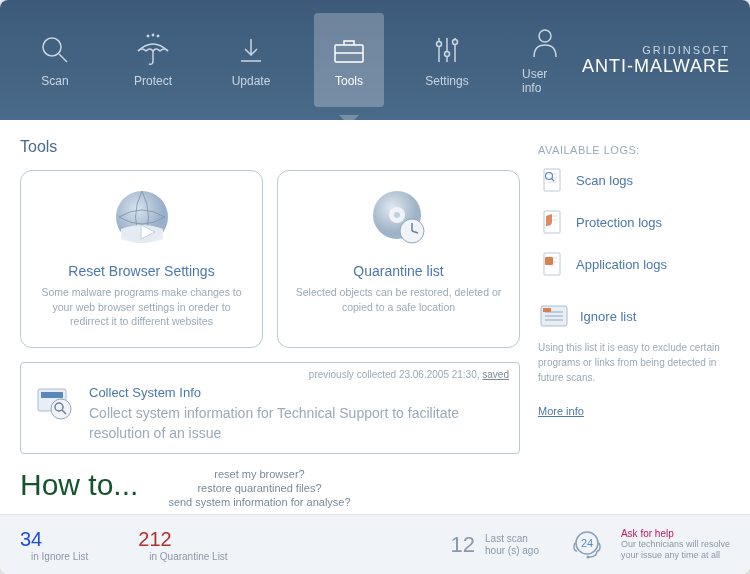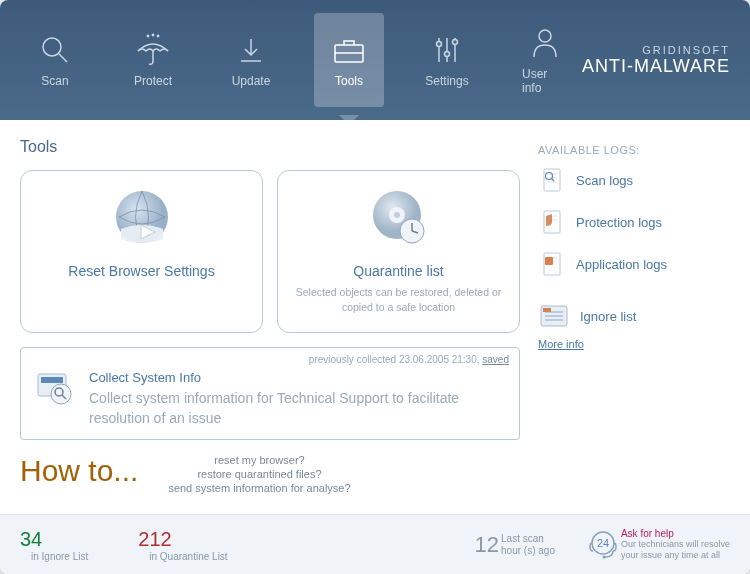--- a/index.html
+++ b/index.html
@@ -24,40 +24,40 @@
 .card-title { color: #4a78a8; font-size: 14px; margin-bottom: 6px; }
 .card-desc { color: #9aaab8; font-size: 10.5px; line-height: 1.4; }
 .wide-card { border: 1px solid #b8c8d8; border-radius: 4px; padding: 10px 14px; display: flex; gap: 14px; position: relative; }
 .wide-card-meta { position: absolute; top: 6px; right: 10px; font-size: 10px; color: #9aaab8; }
 .wide-card-meta .saved { text-decoration: underline; color: #7a8a98; }
 .wide-card-icon { width: 40px; height: 40px; flex-shrink: 0; display: flex; align-items: center; justify-content: center; margin-top: 10px; }
 .wide-card-body { flex: 1; padding-top: 12px; }
 .wide-card-title { color: #4a78a8; font-size: 13px; margin-bottom: 4px; }
 .wide-card-desc { color: #9aaab8; font-size: 14px; line-height: 1.4; }
 .howto-row { display: flex; align-items: flex-start; margin-top: 14px; padding-bottom: 8px; }
-.howto-title { font-size: 30px; color: #a16207; font-weight: 300; margin-right: 30px; }
+.howto-title { font-size: 30px; color: #14532d; font-weight: 300; margin-right: 30px; }
 .howto-links { display: flex; flex-direction: column; gap: 2px; align-items: center; }
 .howto-links a { color: #7a8a98; font-size: 11px; text-decoration: none; }
 .sidebar { width: 210px; padding-left: 18px; }
 .side-section-title { color: #9aaab8; font-size: 11px; letter-spacing: 0.5px; margin-bottom: 10px; margin-top: 6px; }
 .side-list { display: flex; flex-direction: column; gap: 14px; margin-bottom: 22px; }
 .side-item { display: flex; align-items: center; gap: 10px; cursor: pointer; }
 .side-item-icon { width: 28px; height: 28px; flex-shrink: 0; }
 .side-item-label { color: #4a78a8; font-size: 13px; }
 .side-desc { color: #9aaab8; font-size: 10px; line-height: 1.5; margin-top: 8px; }
-.more-info { color: #4a78a8; font-size: 11px; text-decoration: underline; margin-top: 6px; display: inline-block; }
+.more-info { color: #4a78a8; font-size: 11px; text-decoration: underline; margin-top: 20px; display: inline-block; }
 .footer { background: #f0f4f8; border-top: 1px solid #e0e6ec; height: 60px; display: flex; align-items: center; padding: 0 20px; }
 .stat { display: flex; flex-direction: column; margin-right: 50px; }
-.stat-num { font-size: 20px; color: #15803d; }
+.stat-num { font-size: 20px; color: #1d4ed8; }
 .stat-num.red { color: #b03030; }
 .stat-label { font-size: 10px; color: #8a98a8; padding-left: 11px; }
-.stat-inline { display: flex; align-items: center; gap: 2px; margin-left: auto; }
+.stat-inline { display: flex; align-items: center; gap: 10px; margin-left: auto; }
 .stat-inline-num { font-size: 22px; color: #8a98a8; }
 .stat-inline-text { display: flex; flex-direction: column; font-size: 10px; color: #8a98a8; line-height: 1.2; }
-.ask-help { display: flex; align-items: center; gap: 0; margin-left: 30px; }
+.ask-help { display: flex; align-items: center; gap: 16px; margin-left: 30px; }
 .ask-icon { width: 36px; height: 36px; }
 .ask-text { display: flex; flex-direction: column; }
 .ask-title { color: #be185d; font-size: 10px; }
 .ask-desc { color: #8a98a8; font-size: 9px; line-height: 1.2; }
 </style>
 </head>
 <body>
 <div class="window">
 
 <div class="header">
@@ -148,20 +148,21 @@
                     <stop offset="100%" stop-color="#9ab0c8"></stop>
                   </radialGradient>
                 </defs>
                 <circle cx="35" cy="32" r="26" fill="url(#g1)"></circle>
                 <path d="M12 32 Q35 18 58 32 M12 32 Q35 46 58 32 M35 6 Q22 32 35 58 M35 6 Q48 32 35 58" stroke="#7a90a8" stroke-width="0.8" fill="none"></path>
                 <path d="M14 44 Q35 36 56 44 L56 54 Q35 62 14 54 Z" fill="#e8eef4" opacity="0.95"></path>
                 <polygon points="34,40 48,47 34,54" fill="#fff" stroke="#c0d0e0"></polygon>
               </svg>
         </div>
         <div class="card-title">Reset Browser Settings</div>
+        <div class="card-desc">Some malware programs make changes to your web browser settings in oreder to redirrect it to different websites</div>
       </div>
       <div class="card">
         <div class="card-icon">
           <svg width="70" height="70" viewBox="0 0 70 70">
                 <defs>
                   <radialGradient id="g2" cx="40%" cy="35%">
                     <stop offset="0%" stop-color="#e0e8f0"></stop>
                     <stop offset="100%" stop-color="#a0b4c8"></stop>
                   </radialGradient>
                 </defs>
@@ -252,20 +253,21 @@
         <svg width="32" height="32" viewBox="0 0 32 32">
               <rect x="3" y="6" width="26" height="20" rx="2" fill="#e8eef4" stroke="#a8bcd0"></rect>
               <line x1="7" y1="12" x2="25" y2="12" stroke="#90a8c0"></line>
               <line x1="7" y1="16" x2="25" y2="16" stroke="#90a8c0"></line>
               <line x1="7" y1="20" x2="25" y2="20" stroke="#90a8c0"></line>
               <rect x="5" y="8" width="8" height="4" fill="#d88050"></rect>
             </svg>
       </div>
       <span class="side-item-label">Ignore list</span>
     </div>
+    <div class="side-desc">Using this list it is easy to exclude certain programs or links from being detected in future scans.</div>
     <a href="#" class="more-info">More info</a>
   </div>
 </div>
 
 <div class="footer">
   <div class="stat">
     <span class="stat-num">34</span>
     <span class="stat-label">in Ignore List</span>
   </div>
   <div class="stat">

